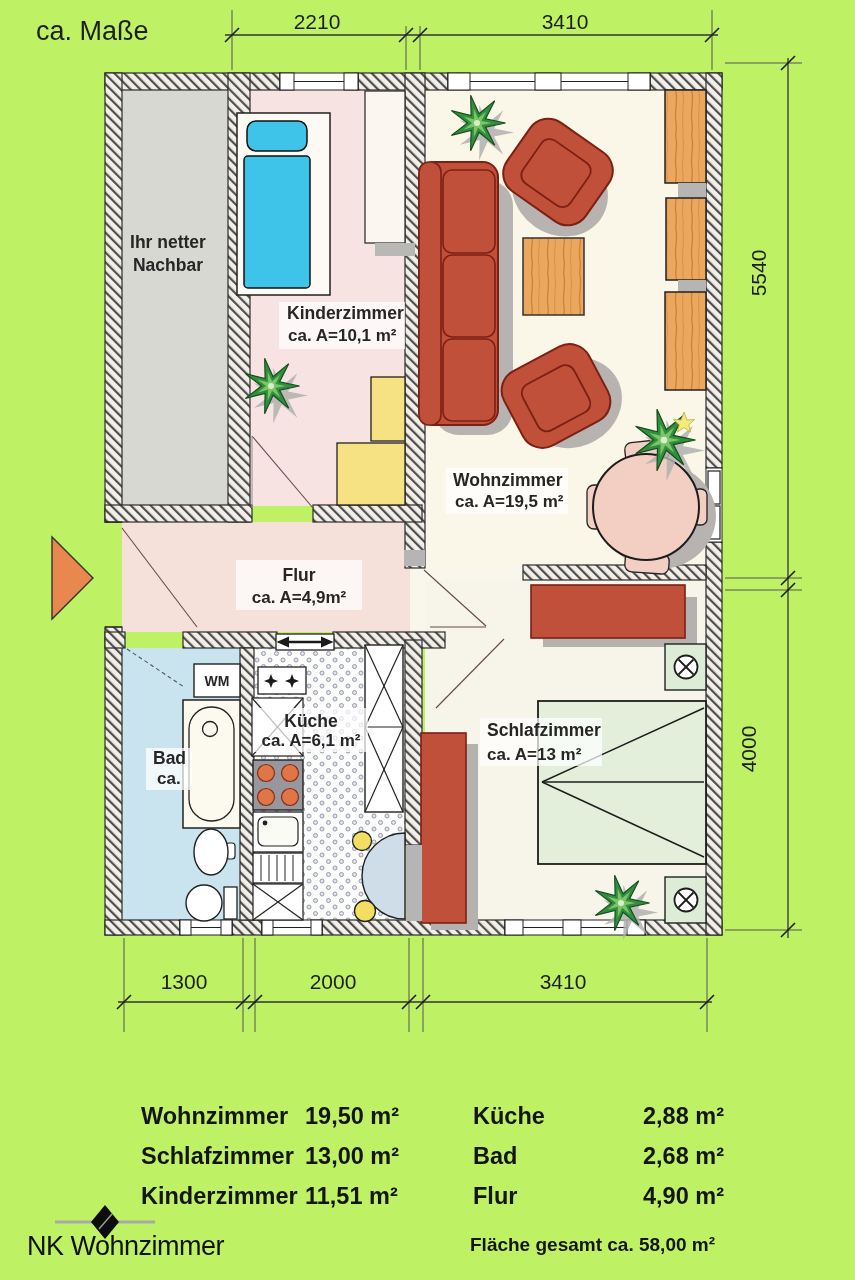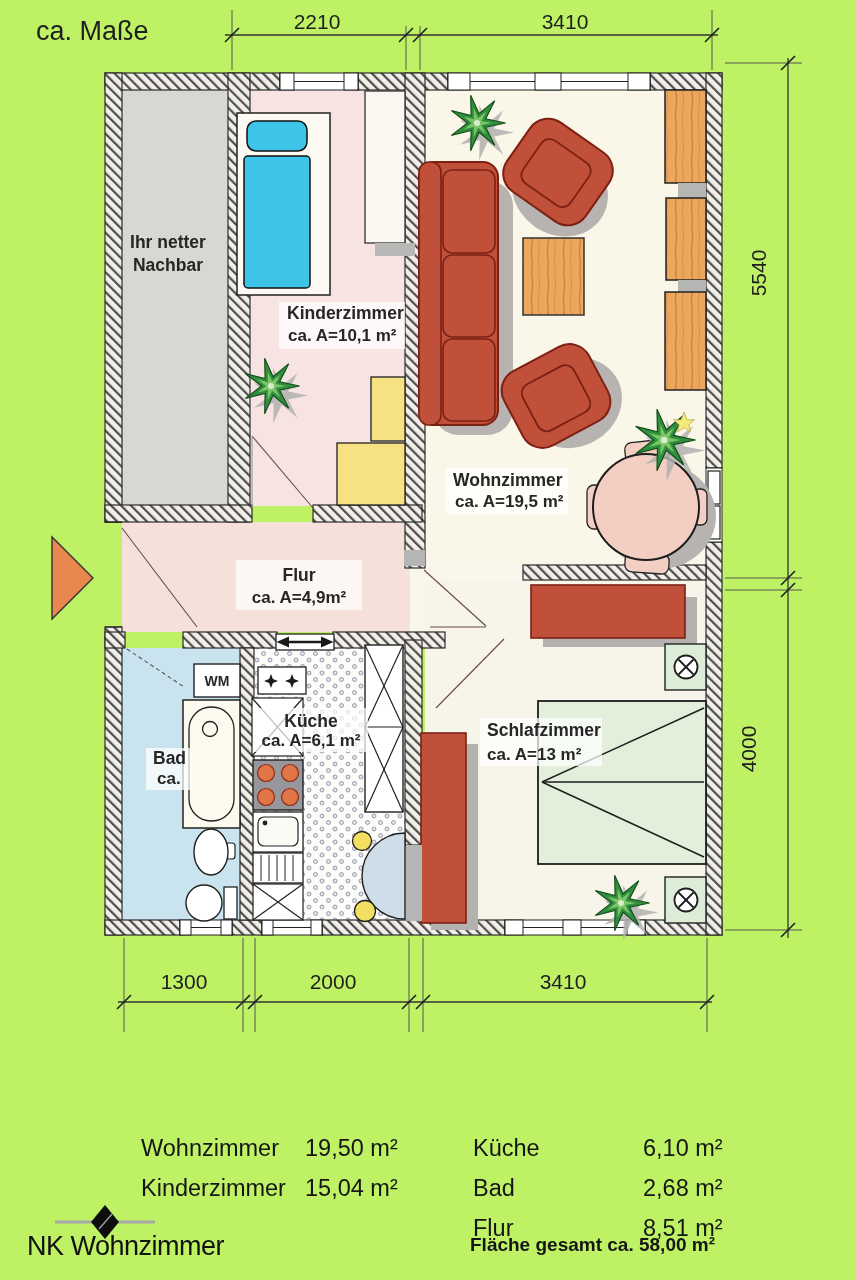--- a/index.html
+++ b/index.html
@@ -6,21 +6,21 @@
   #stage{
     position:relative;width:855px;height:1280px;overflow:hidden;
     background:#bef264;
     font-family:"Liberation Sans","DejaVu Sans",sans-serif;
     color:#1f1f1f;
   }
   #plan-svg{position:absolute;left:0;top:0;}
   .scale-note{
     position:absolute;left:36px;top:16px;font-size:27px;color:#1f1f1f;
   }
-  .area-table{position:absolute;top:1096px;font-size:23.5px;font-weight:400;color:#151515;margin-top:32px;}
+  .area-table{position:absolute;top:1096px;font-size:23.5px;font-weight:700;color:#151515;}
   .area-table .row{height:40px;line-height:40px;white-space:nowrap;}
   #table-left{left:141px;}
   #table-left .room{display:inline-block;width:164px;}
   #table-right{left:473px;}
   #table-right .room{display:inline-block;width:170px;}
   .total-line{position:absolute;left:470px;top:1234px;font-size:19px;font-weight:700;color:#151515;white-space:nowrap;}
   .brand{position:absolute;left:27px;top:1231px;font-size:27px;color:#111;letter-spacing:-0.5px;white-space:nowrap;}
   #logo{position:absolute;left:55px;top:1205px;}
   svg text{font-family:"Liberation Sans","DejaVu Sans",sans-serif;}
   .dimtxt{font-size:21px;fill:#1f1f1f;}
@@ -376,32 +376,35 @@
 
       <text x="217" y="686" text-anchor="middle" font-size="14" font-weight="700" fill="#262626">WM</text>
     </g>
   </svg>
 
   <div id="table-left" class="area-table">
     <div class="row">
       <span class="room">Wohnzimmer</span><span class="val">19,50 m²</span>
     </div>
     <div class="row">
-      <span class="room">Kinderzimmer</span><span class="val">15,04 m²</span>
+      <span class="room">Schlafzimmer</span><span class="val">13,00 m²</span>
+    </div>
+    <div class="row">
+      <span class="room">Kinderzimmer</span><span class="val">11,51 m²</span>
     </div>
   </div>
   <div id="table-right" class="area-table">
     <div class="row">
-      <span class="room">Küche</span><span class="val">6,10 m²</span>
+      <span class="room">Küche</span><span class="val">2,88 m²</span>
     </div>
     <div class="row">
       <span class="room">Bad</span><span class="val">2,68 m²</span>
     </div>
     <div class="row">
-      <span class="room">Flur</span><span class="val">8,51 m²</span>
+      <span class="room">Flur</span><span class="val">4,90 m²</span>
     </div>
   </div>
 
   <div class="total-line">Fläche gesamt ca. 58,00 m²</div>
 
   <svg id="logo" width="100" height="34">
     <line x1="0" y1="17" x2="100" y2="17" stroke="#a8a8a8" stroke-width="3"></line>
     <polygon points="50,0 64,17 50,34 36,17" fill="#0d0d0d"></polygon>
     <line x1="44" y1="24" x2="57" y2="9" stroke="#ffffff" stroke-width="1.4" opacity="0.6"></line>
   </svg>

